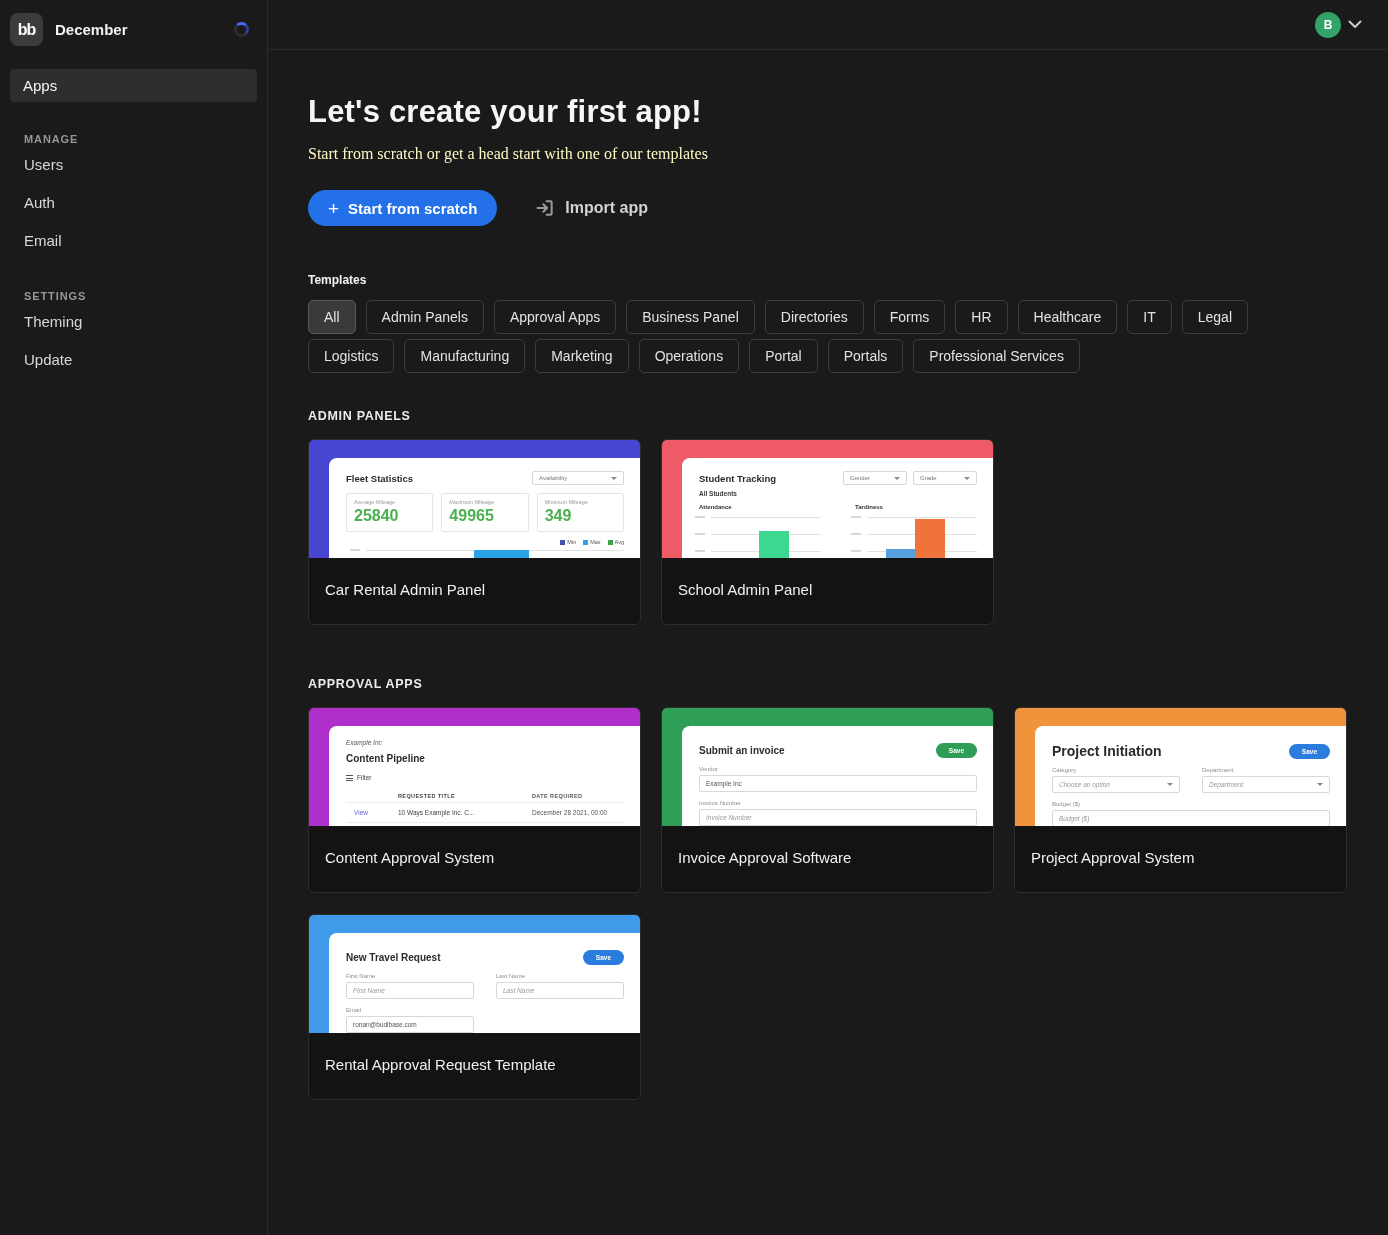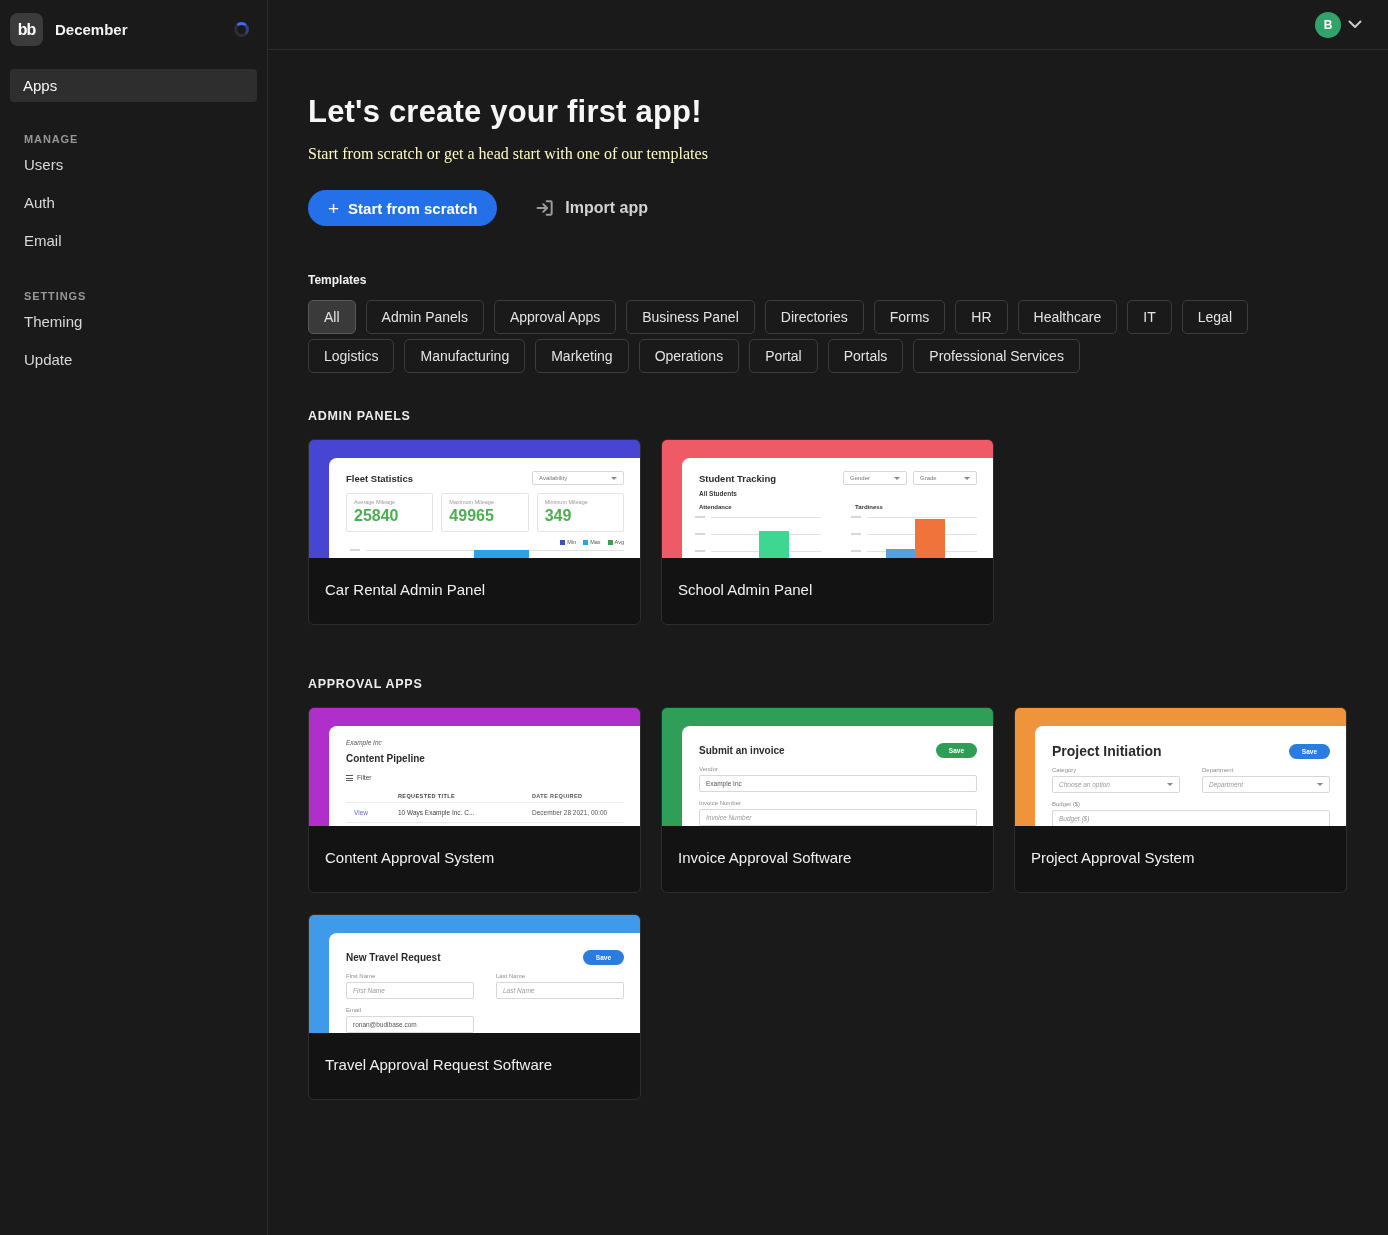--- a/index.html
+++ b/index.html
@@ -486,19 +486,19 @@
                     <span class="caret"></span>
                   </div>
                 </div>
               </div>
               <div class="m-grid2">
                 
                 
               </div>
             </div>
           </div>
-          <div class="card-footer">Travel Approval Request Software</div>
+          <div class="card-footer">Rental Approval Request Template</div>
         </div>
 
       </div>
     </div>
   </div>
 </div>
 
 </body></html>

